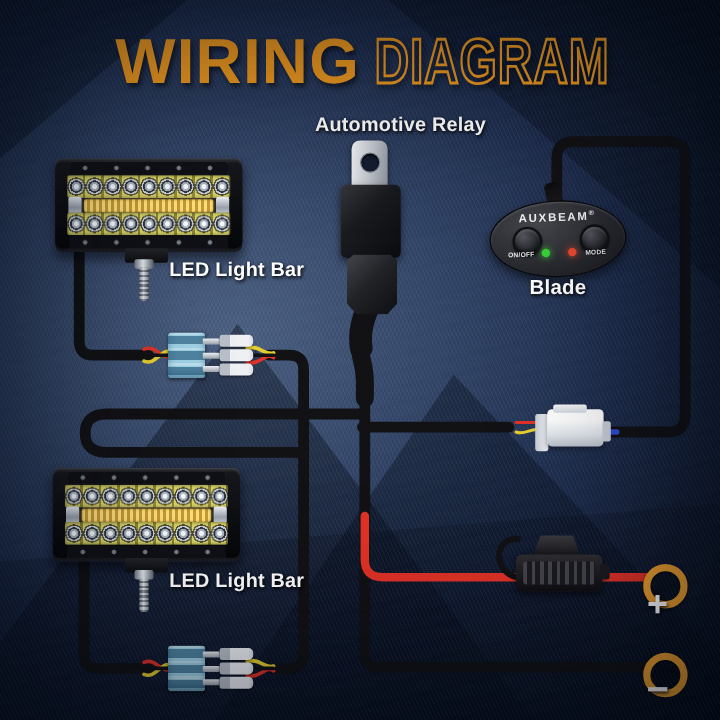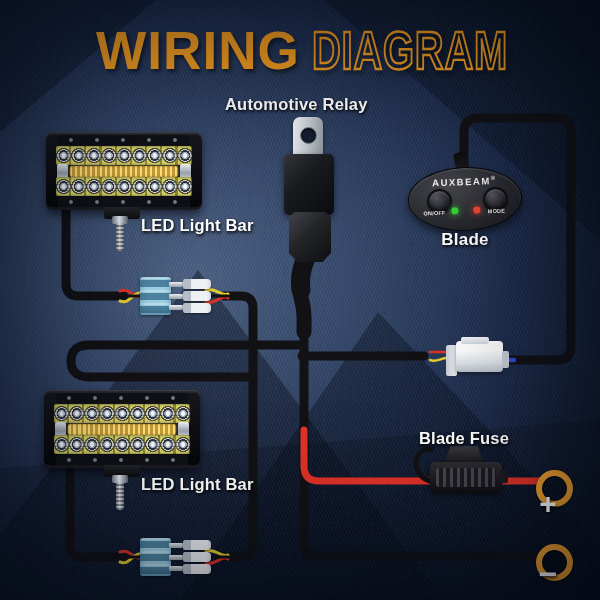--- a/index.html
+++ b/index.html
@@ -259,20 +259,19 @@
     <div class="fuse-body"></div>
     <div class="fuse-ribs"></div>
     <div class="fuse-nub"></div>
   </div>
 
   <div class="ring" style="left: 536px; top: 470px; border-color: rgb(239, 160, 46);"></div>
   <div class="ring" style="left: 536px; top: 544px; border-color: rgb(239, 160, 46);"></div>
   <div class="sign" style="left:534px; top:489px; width:28px; text-align:center; font-size:30px;">+</div>
   <div class="sign" style="left:536px; top:558px; width:24px; text-align:center; font-size:32px;">−</div>
 
-  <div class="lbl" style="left:225px; top:95px; width:180px; text-align:left;">Automotive Relay</div>
+  <div class="lbl" style="left:225px; top:95px; width:180px; text-align:right;">Automotive Relay</div>
   <div class="lbl" style="left:141px; top:216px;">LED Light Bar</div>
   <div class="lbl" style="left:425px; top:230px; width:80px; text-align:center; font-size:17px;">Blade</div>
   <div class="lbl" style="left:141px; top:475px;">LED Light Bar</div>
-  <div class="lbl" style="left:414px; top:429px; width:100px; text-align:center;">Blade Fuse</div>
 
   <div class="vignette"></div>
 </div>
 
 </body></html>

